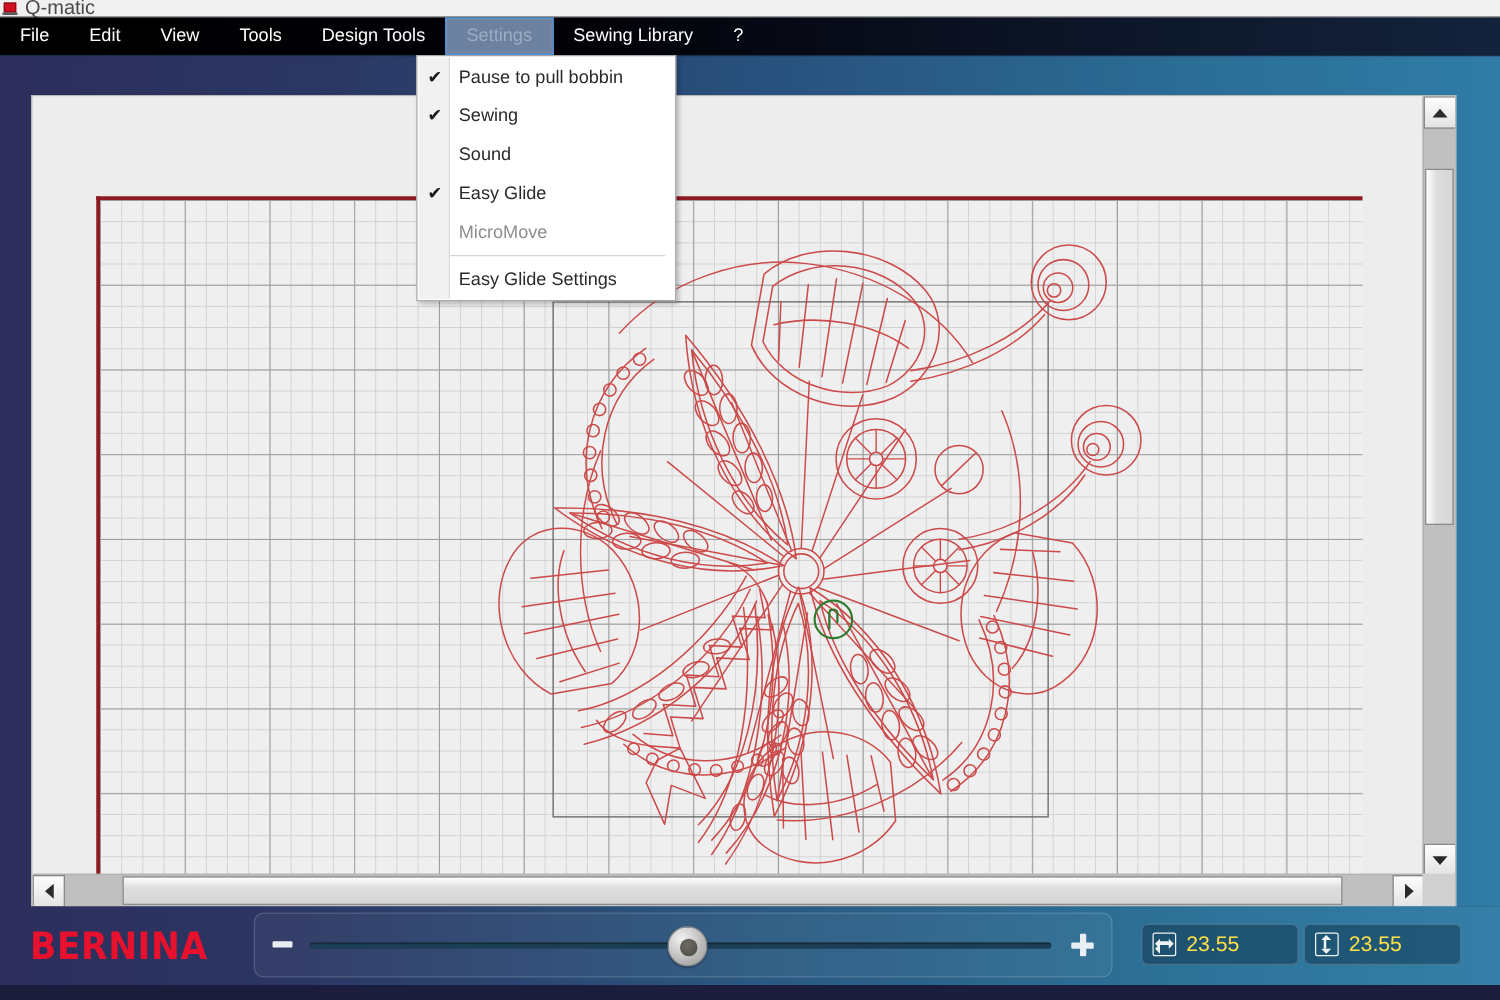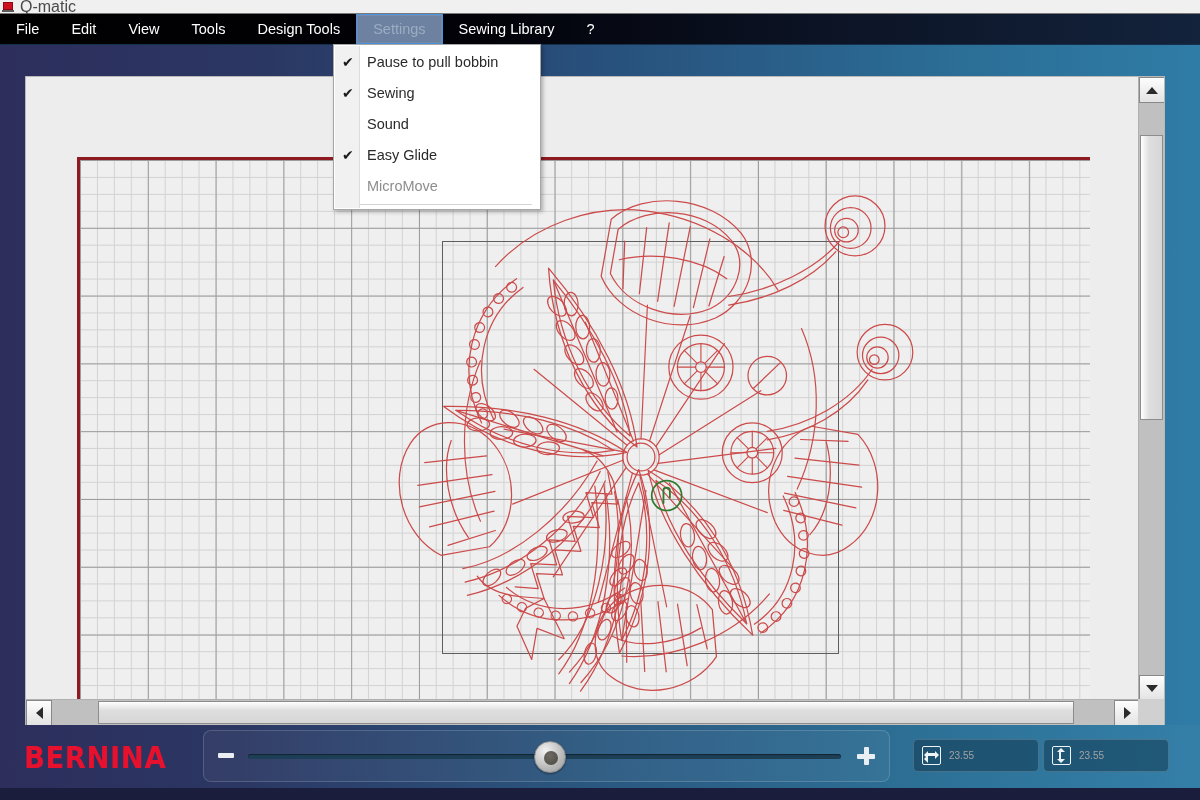--- a/index.html
+++ b/index.html
@@ -267,21 +267,21 @@
   }
   .dim-icon.vert .tip-b {
     position: absolute; bottom: 1px; left: 3.8px; width: 0; height: 0;
     border-style: solid; border-width: 4px 4px 0 4px;
     border-color: #eef3f6 transparent transparent transparent;
   }
   .dim-icon.vert .bar {
     position: absolute; top: 3px; left: 6.3px; width: 2px; height: 9px; background: #eef3f6;
   }
   .dim-value {
-    color: #a3a3a3; font-size: 10px;
+    color: #fde047; font-size: 17px;
     font-family: "Liberation Sans", sans-serif;
   }
 </style>
 </head>
 <body>
 
 <div id="titlebar">
   <div class="tb-icon">
     <div class="sq"></div>
       <div class="base"></div>
@@ -637,20 +637,23 @@
     <span class="check">✔</span>
     <span>Easy Glide</span>
   </div>
 
   <div class="dd-item disabled">
     <span>MicroMove</span>
   </div>
 
   <div class="dd-sep"></div>
 
+  <div class="dd-item">
+    <span>Easy Glide Settings</span>
+  </div>
 </div>
 
 <div id="bottombar"></div>
 
 <div id="bernina-logo">BERNINA</div>
 
 <div id="zoom-panel">
   <div id="zoom-minus"></div>
   <div id="zoom-track"></div>
   <div id="zoom-knob"></div>

